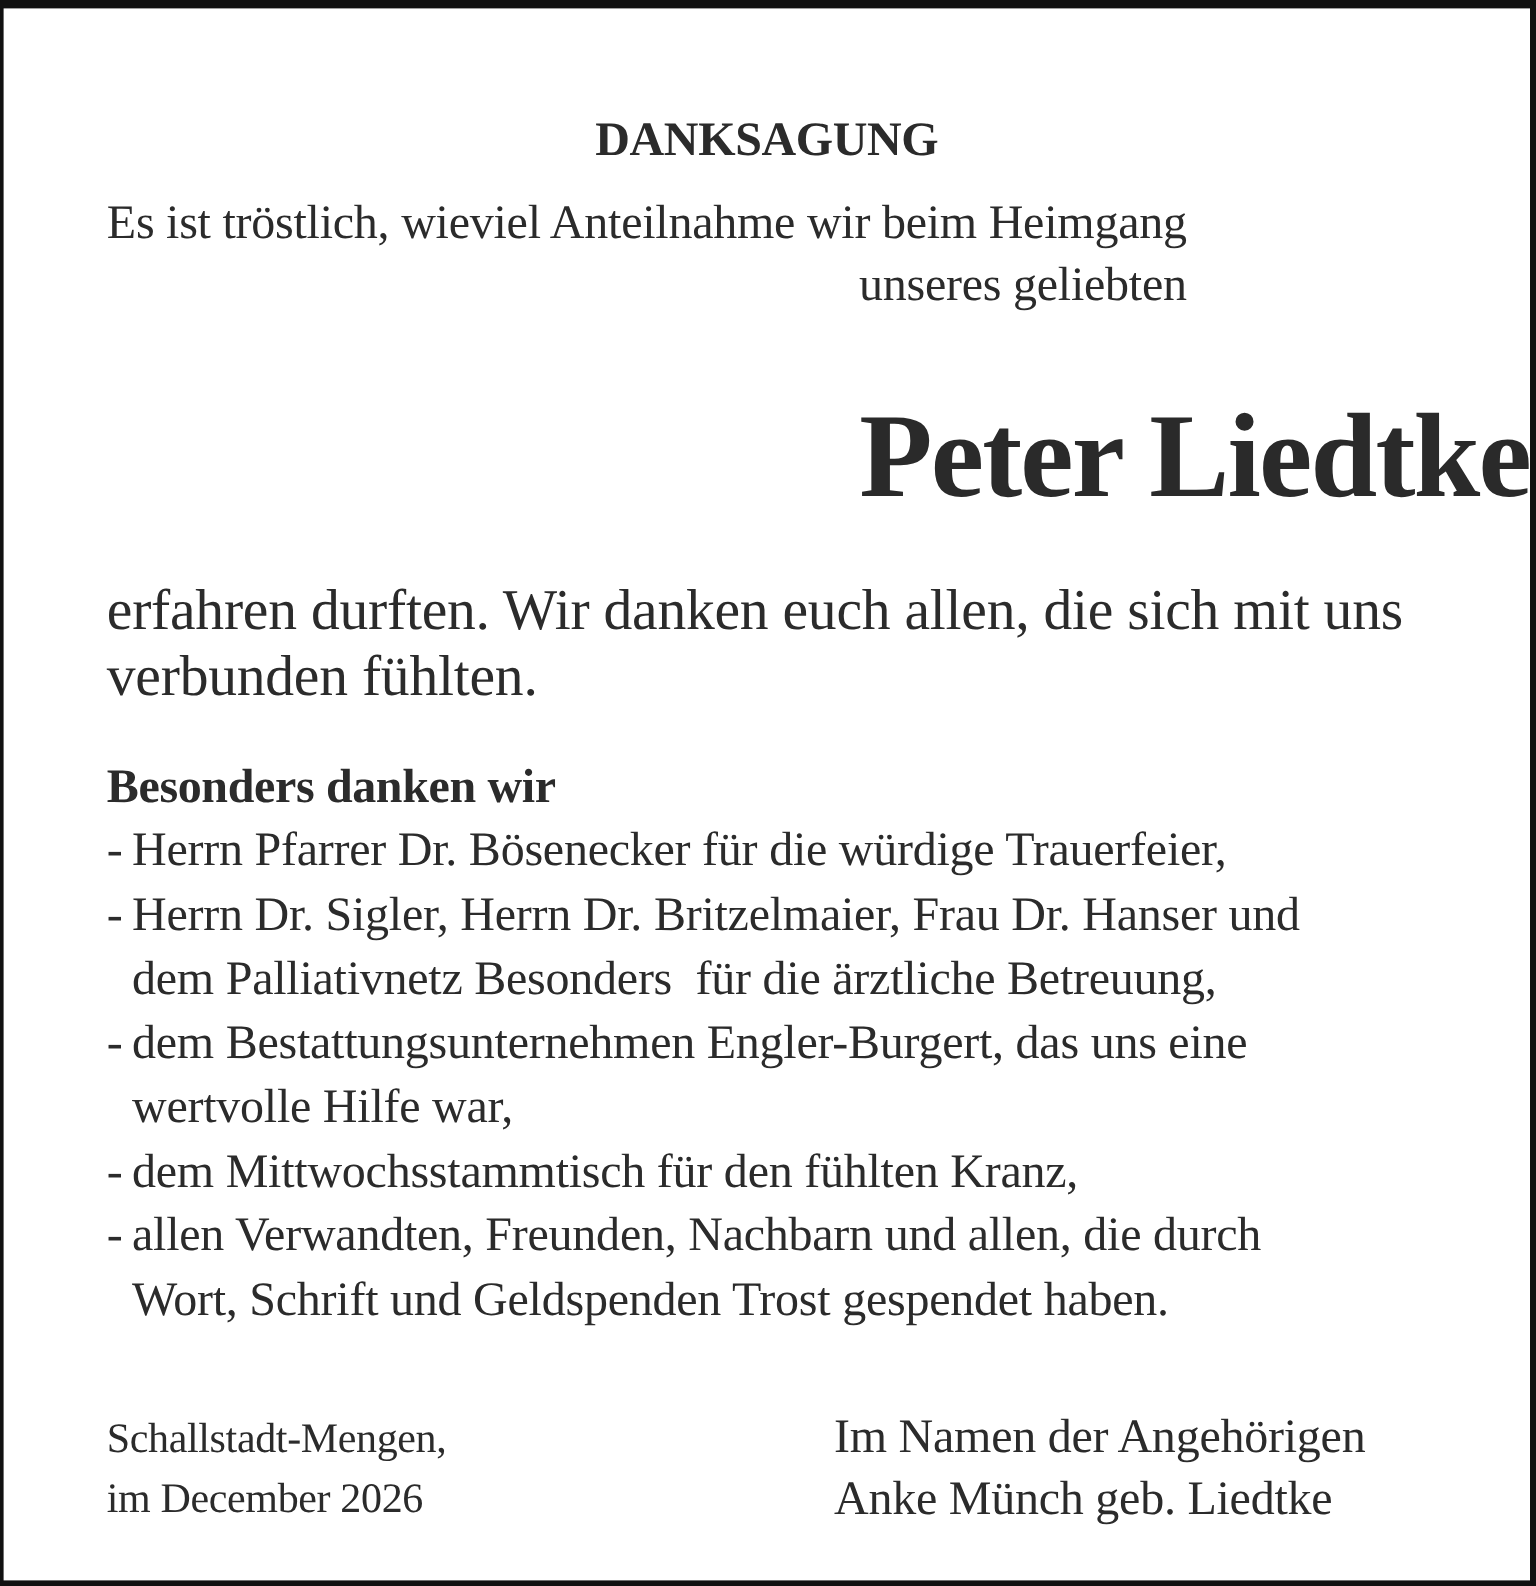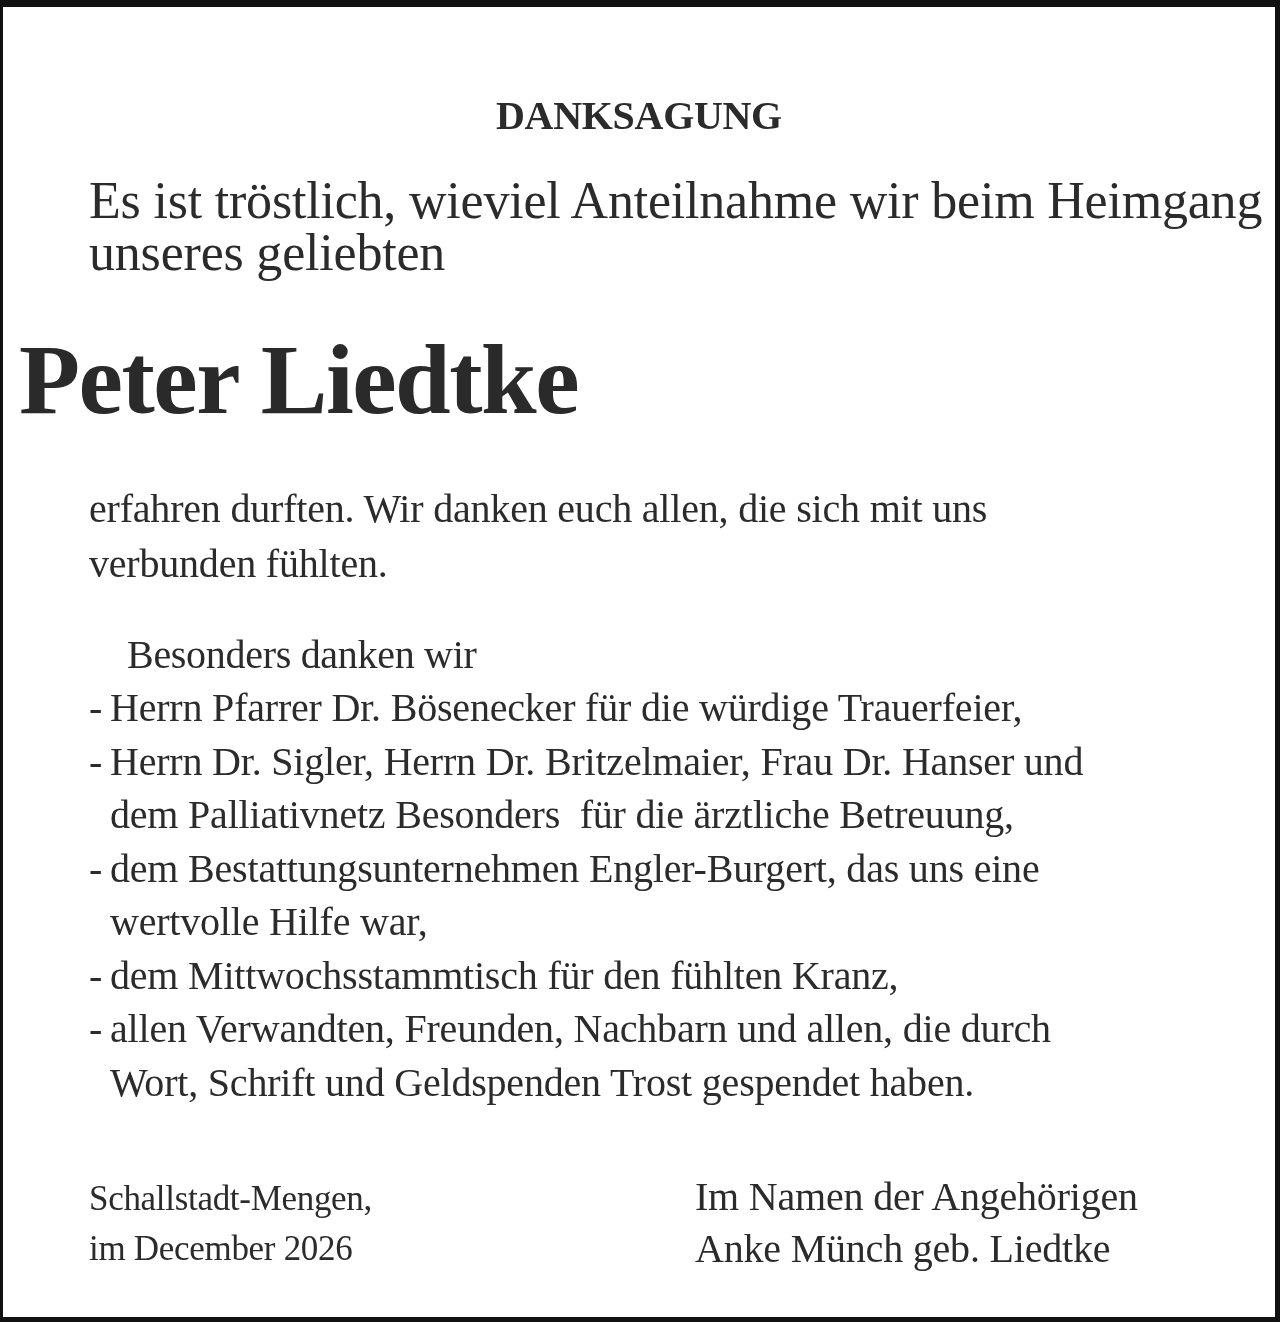--- a/index.html
+++ b/index.html
@@ -13,29 +13,29 @@
   .card {
     position: absolute;
     left: 3px; top: 7px; right: 5px; bottom: 5px;
     background: #fff;
   }
   .abs { position: absolute; white-space: nowrap; }
   .title {
     left: 0; right: 0; top: 64px; text-align: center;
     font-size: 40px; font-weight: bold; letter-spacing: -0.3px; margin-top: 21px;
   }
-  .intro { left: 86px; top: 168px; font-size: 52px; line-height: 52px; letter-spacing: -0.2px; }
+  .intro { left: 86px; top: 152px; font-size: 40px; line-height: 52px; letter-spacing: -0.2px; text-align: right; }
   .name {
-    left: 0; right: 0; top: 318px; text-align: left;
+    left: 0; right: 0; top: 318px; text-align: right;
     font-size: 100px; font-weight: bold; letter-spacing: -1.5px; line-height: 110px;
     color: #2a2a2a;
     margin-left: 16px;
   }
-  .after { left: 86px; top: 474px; font-size: 40px; line-height: 55px; letter-spacing: -0.2px; }
-  .thanks-head { left: 86px; top: 622px; font-size: 40px; font-weight: normal; line-height: 52px; letter-spacing: -0.3px; margin-left: 38px; }
+  .after { left: 86px; top: 474px; font-size: 48px; line-height: 55px; letter-spacing: -0.2px; }
+  .thanks-head { left: 86px; top: 622px; font-size: 40px; font-weight: bold; line-height: 52px; letter-spacing: -0.3px; }
   .thanks-list { left: 86px; top: 674px; font-size: 40px; line-height: 53.5px; letter-spacing: -0.2px; }
   .item { position: relative; padding-left: 21px; }
   .item .dash { position: absolute; left: 0; top: 0; }
   .place { left: 86px; top: 1167px; font-size: 35px; line-height: 50px; letter-spacing: -0.3px; }
   .sign { left: 692px; top: 1164px; font-size: 40px; line-height: 52px; letter-spacing: -0.2px; }
   .sign .signer { font-weight: normal; }
 </style>
 </head>
 <body>
 

